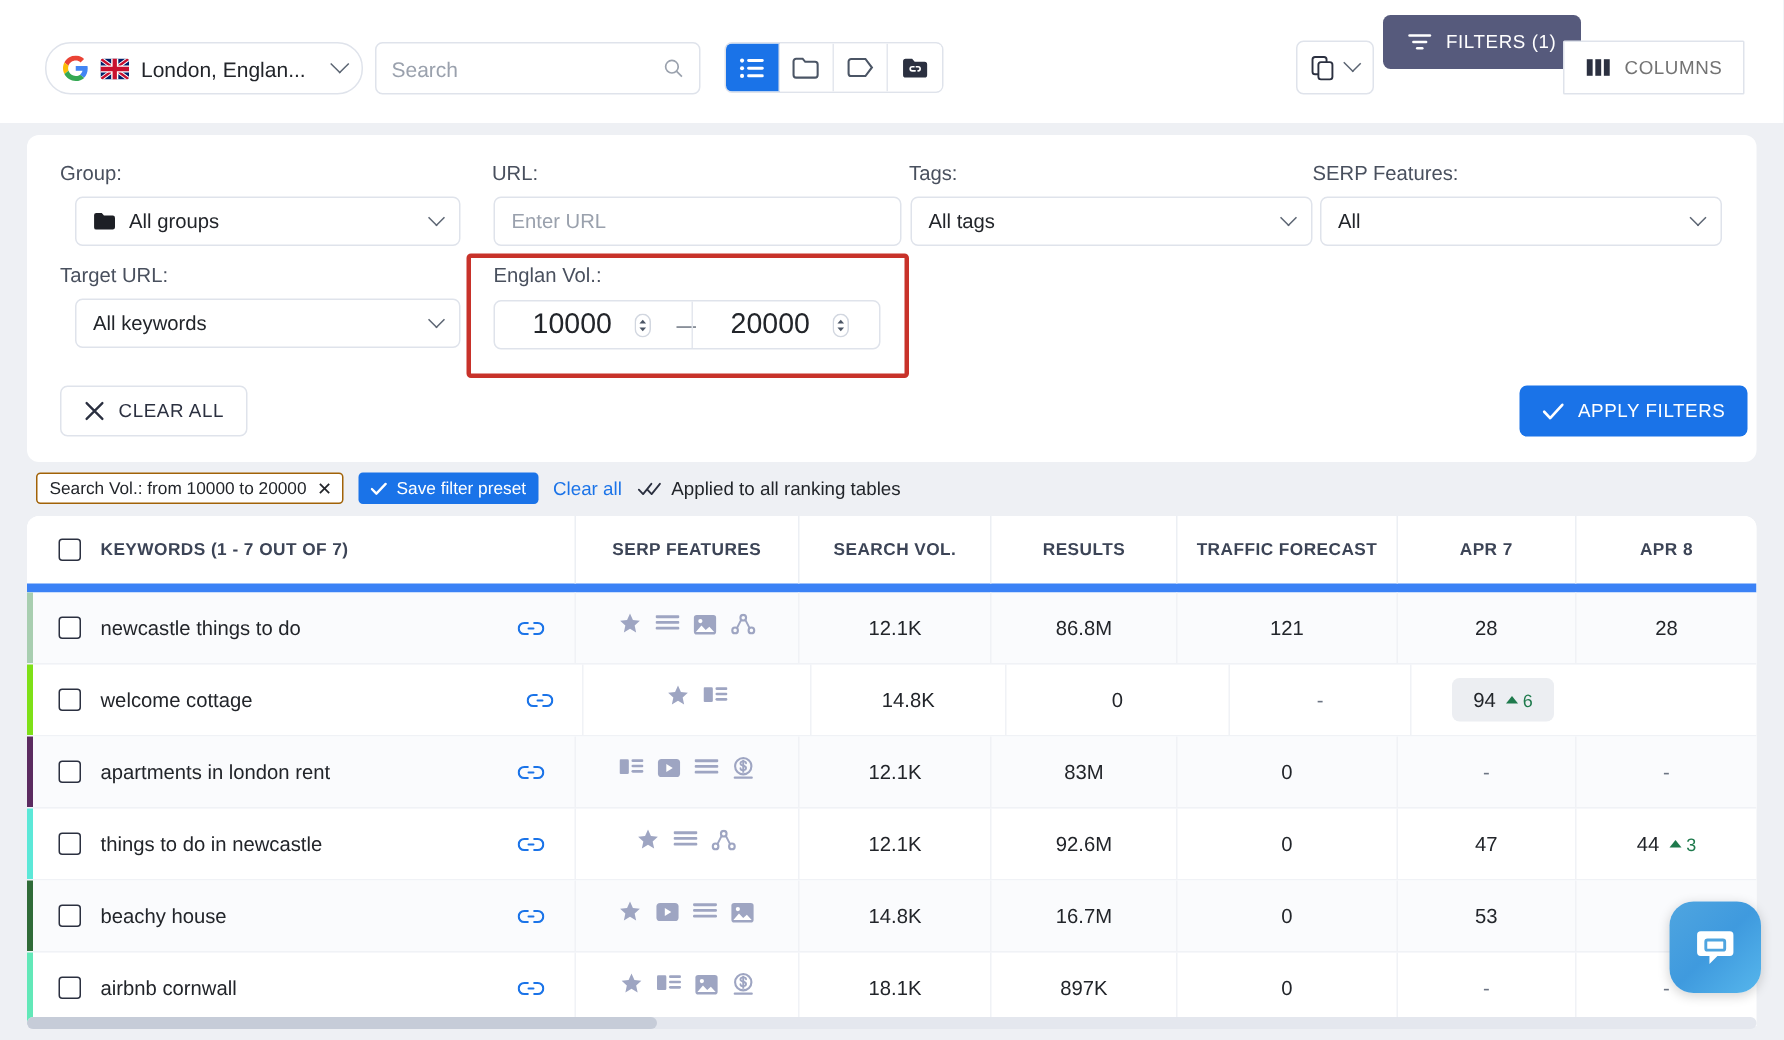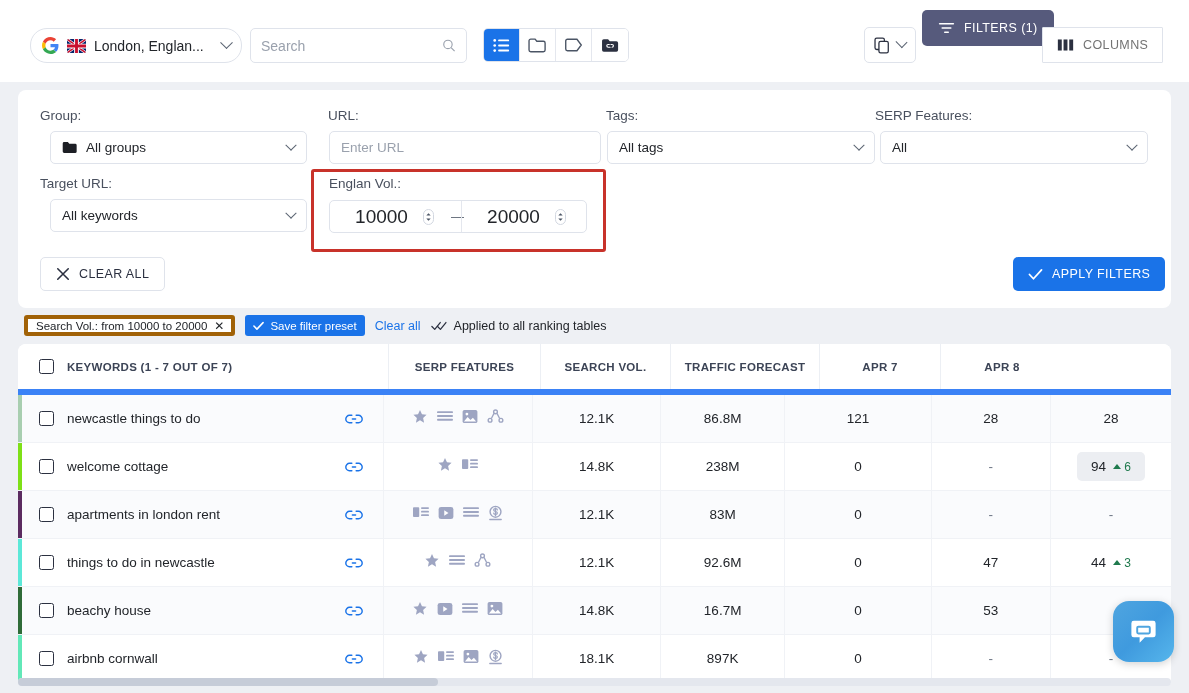--- a/index.html
+++ b/index.html
@@ -124,21 +124,21 @@
   .apply-btn {
     position: absolute; left: 1013px; top: 257px; height: 34px; padding: 0 15px;
     background: #1a73e8; border-radius: 5px; color: #fff;
     display: flex; align-items: center; gap: 9px; cursor: pointer;
     font-size: 12.5px; letter-spacing: .4px;
   }
 
   
   .chips { position: absolute; left: 24px; top: 315px; display: flex; align-items: center; gap: 10px; }
   .chip {
-    height: 21px; border: 4px solid #a16207; border-radius: 3px; background: #fff;
+    height: 21px; border: 1px solid #a16207; border-radius: 3px; background: #fff;
     display: flex; align-items: center; gap: 7px; padding: 0 7px 0 8px;
     font-size: 11.5px; color: #22252a; cursor: pointer;
   }
   .chip .x { font-size: 12px; color: #22252a; line-height: 1; }
   .preset-btn {
     height: 21px; background: #1a73e8; color: #fff; border-radius: 3px;
     display: flex; align-items: center; gap: 6px; padding: 0 8px;
     font-size: 11.5px; cursor: pointer;
   }
   .clear-link { font-size: 12.5px; color: #1a73e8; cursor: pointer; }
@@ -390,20 +390,21 @@
 </div>
 
 <div class="table">
   <div class="thead">
     <div class="th kw" style="width:371px">
       <span class="cb"></span>
       <span>KEYWORDS (1 - 7 OUT OF 7)</span>
     </div>
     <div class="th" style="width:152px">SERP FEATURES</div>
     <div class="th" style="width:130px">SEARCH VOL.</div>
+    <div class="th" style="width:126px">RESULTS</div>
     <div class="th" style="width:149px">TRAFFIC FORECAST</div>
     <div class="th" style="width:121px">APR 7</div>
     <div class="th" style="width:122px;border-right:none">APR 8</div>
   </div>
   <div id="tbody">
       <div class="row alt">
         <span class="bar" style="background:#a8ceb0"></span>
         <div class="cell kw" style="width:313px">
           <span class="cb"></span>
           <span class="kw-text">newcastle things to do</span>
@@ -466,21 +467,20 @@
               <path d="M9 1.2l2.2 4.8 5.2.6-3.9 3.6 1.1 5.2L9 12.6 4.4 15.4l1.1-5.2L1.6 6.6l5.2-.6z" fill="#9ea5c2"></path>
             </svg></span>
           <span><svg width="16" height="14" viewBox="0 0 18 15">
               <rect y="1" width="7" height="11" rx="1" fill="#9ea5c2"></rect>
               <rect x="9" y="1" width="9" height="2" rx="1" fill="#9ea5c2"></rect>
               <rect x="9" y="5" width="9" height="2" rx="1" fill="#9ea5c2"></rect>
               <rect x="9" y="9" width="9" height="2" rx="1" fill="#9ea5c2"></rect>
             </svg></span>
         </div>
         <div class="cell" style="width:130px">14.8K</div>
-        <div class="cell" style="width:126px">238M</div>
         <div class="cell" style="width:149px">0</div>
         <div class="cell" style="width:121px">
           <span class="dash">-</span>
         </div>
         <div class="cell" style="width:122px;border-right:none">
           <span class="rank-hl">
             <span>94</span>
             <span class="delta"><span class="tri"></span>6</span>
           </span>
         </div>

